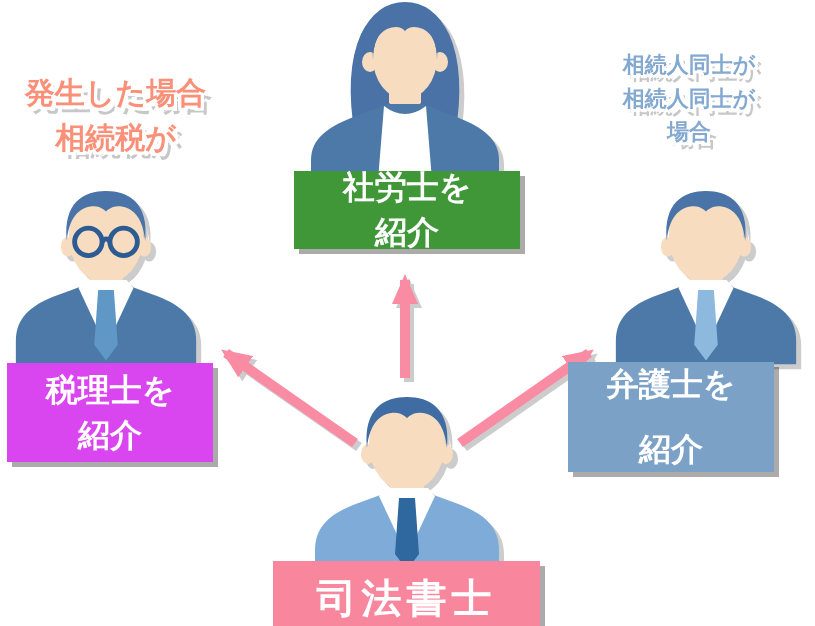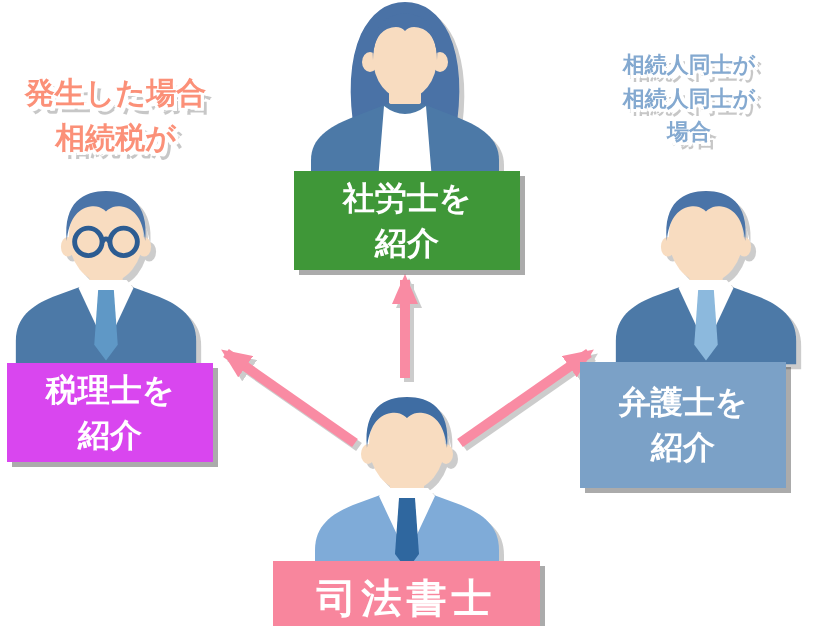--- a/index.html
+++ b/index.html
@@ -20,23 +20,23 @@
   #cap-tax { left:8px; top:70px; width:215px; font-size:30px; color:#fb9078; line-height:1.5; }
   #cap-dispute { left:565px; top:48px; width:248px; font-size:22px; color:#84a9d0; line-height:1.53; }
 
   
   .box {
     position:absolute; display:flex; flex-direction:column; justify-content:center;
     align-items:center; color:#ffffff; font-weight:bold; z-index:3;
     box-shadow:5px 5px 0 rgba(0,0,0,0.33);
   }
   .box-line { font-size:32px; line-height:1.4; }
-  #box-sharoushi   { left:294px; top:171px; width:226px; height:99px; background:#3f9738; }
+  #box-sharoushi   { left:294px; top:171px; width:226px; height:78px; background:#3f9738; }
   #box-zeirishi    { left:7px;   top:363px; width:206px; height:99px; background:#d946ef; }
-  #box-bengoshi    { left:580px; top:362px; width:206px; height:126px; background:#7ba1c7; }
+  #box-bengoshi    { left:568px; top:362px; width:206px; height:110px; background:#7ba1c7;justify-content:space-between; }
   #box-shihoushoshi{ left:273px; top:561px; width:267px; height:73px; background:#f8869d;align-items:center; }
   #box-shihoushoshi .box-line { font-size:40px; letter-spacing:5px; }
 
   
   .figure {
     position:absolute; z-index:2;
     filter:drop-shadow(5px 5px 0 rgba(0,0,0,0.20));
   }
   #fig-sharoushi   { left:299px; top:0;     width:212px; height:180px; }
   #fig-zeirishi    { left:8px;   top:186px; width:196px; height:182px; }

